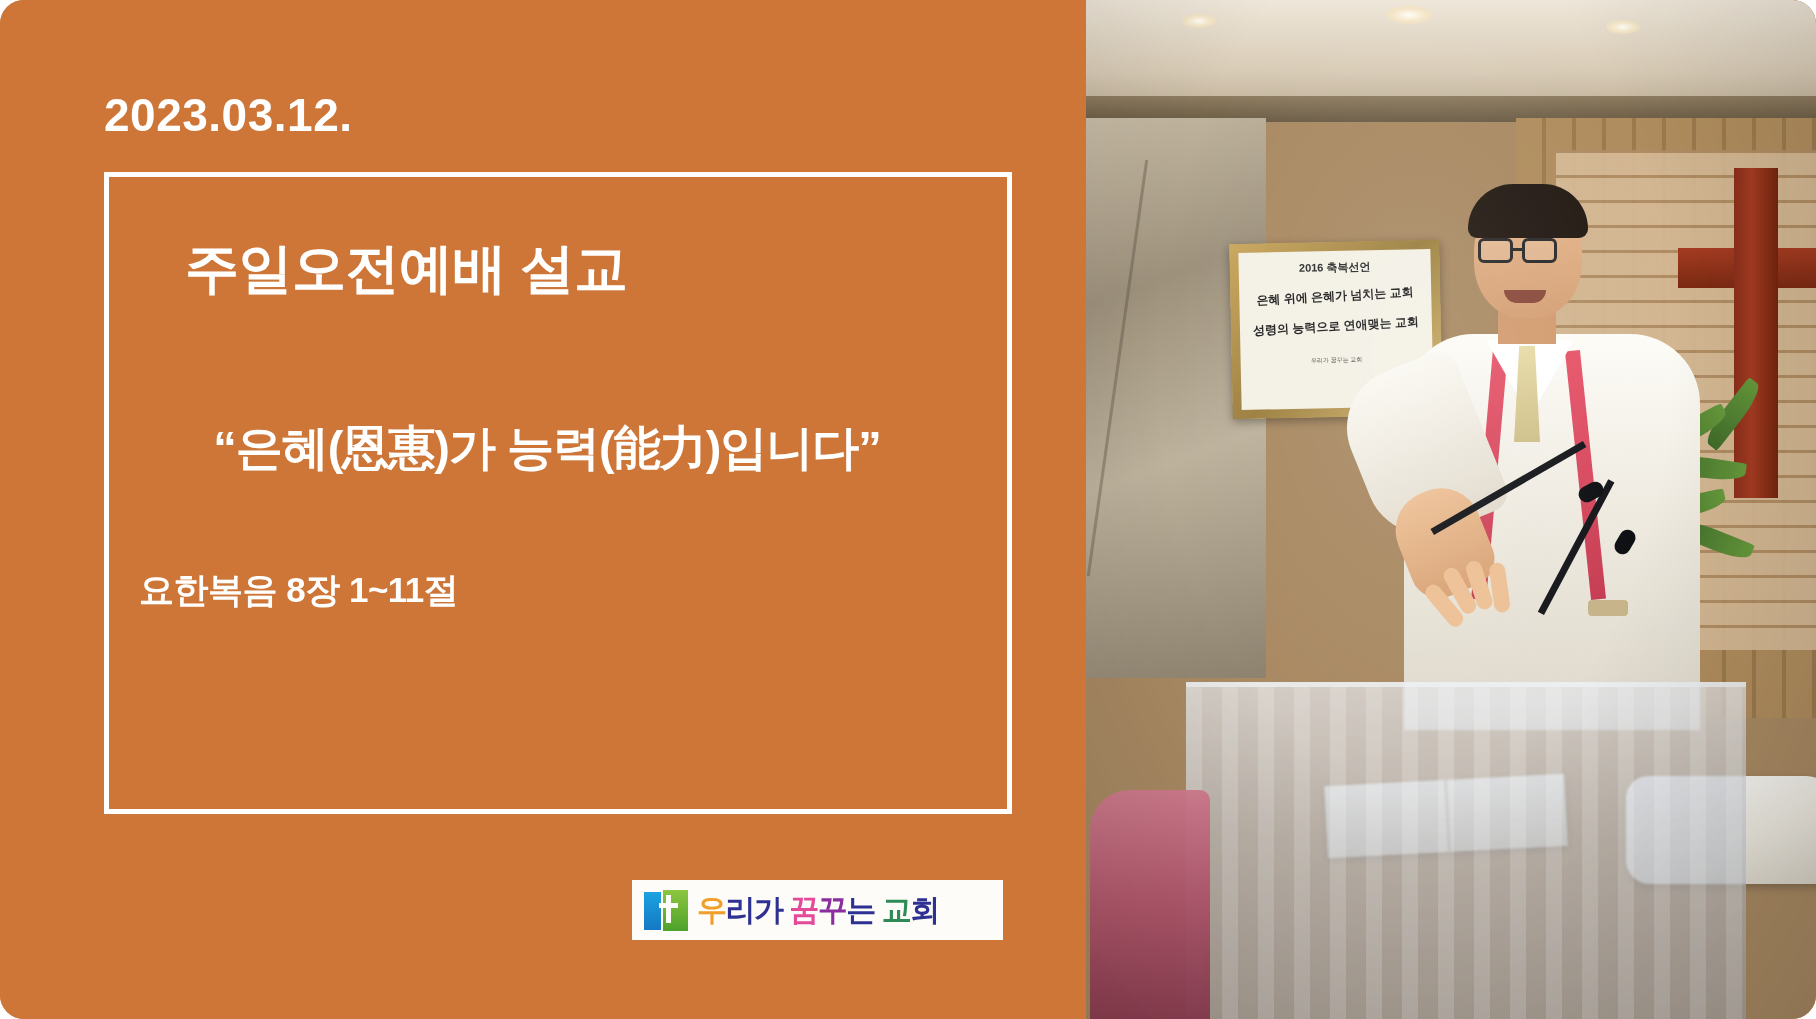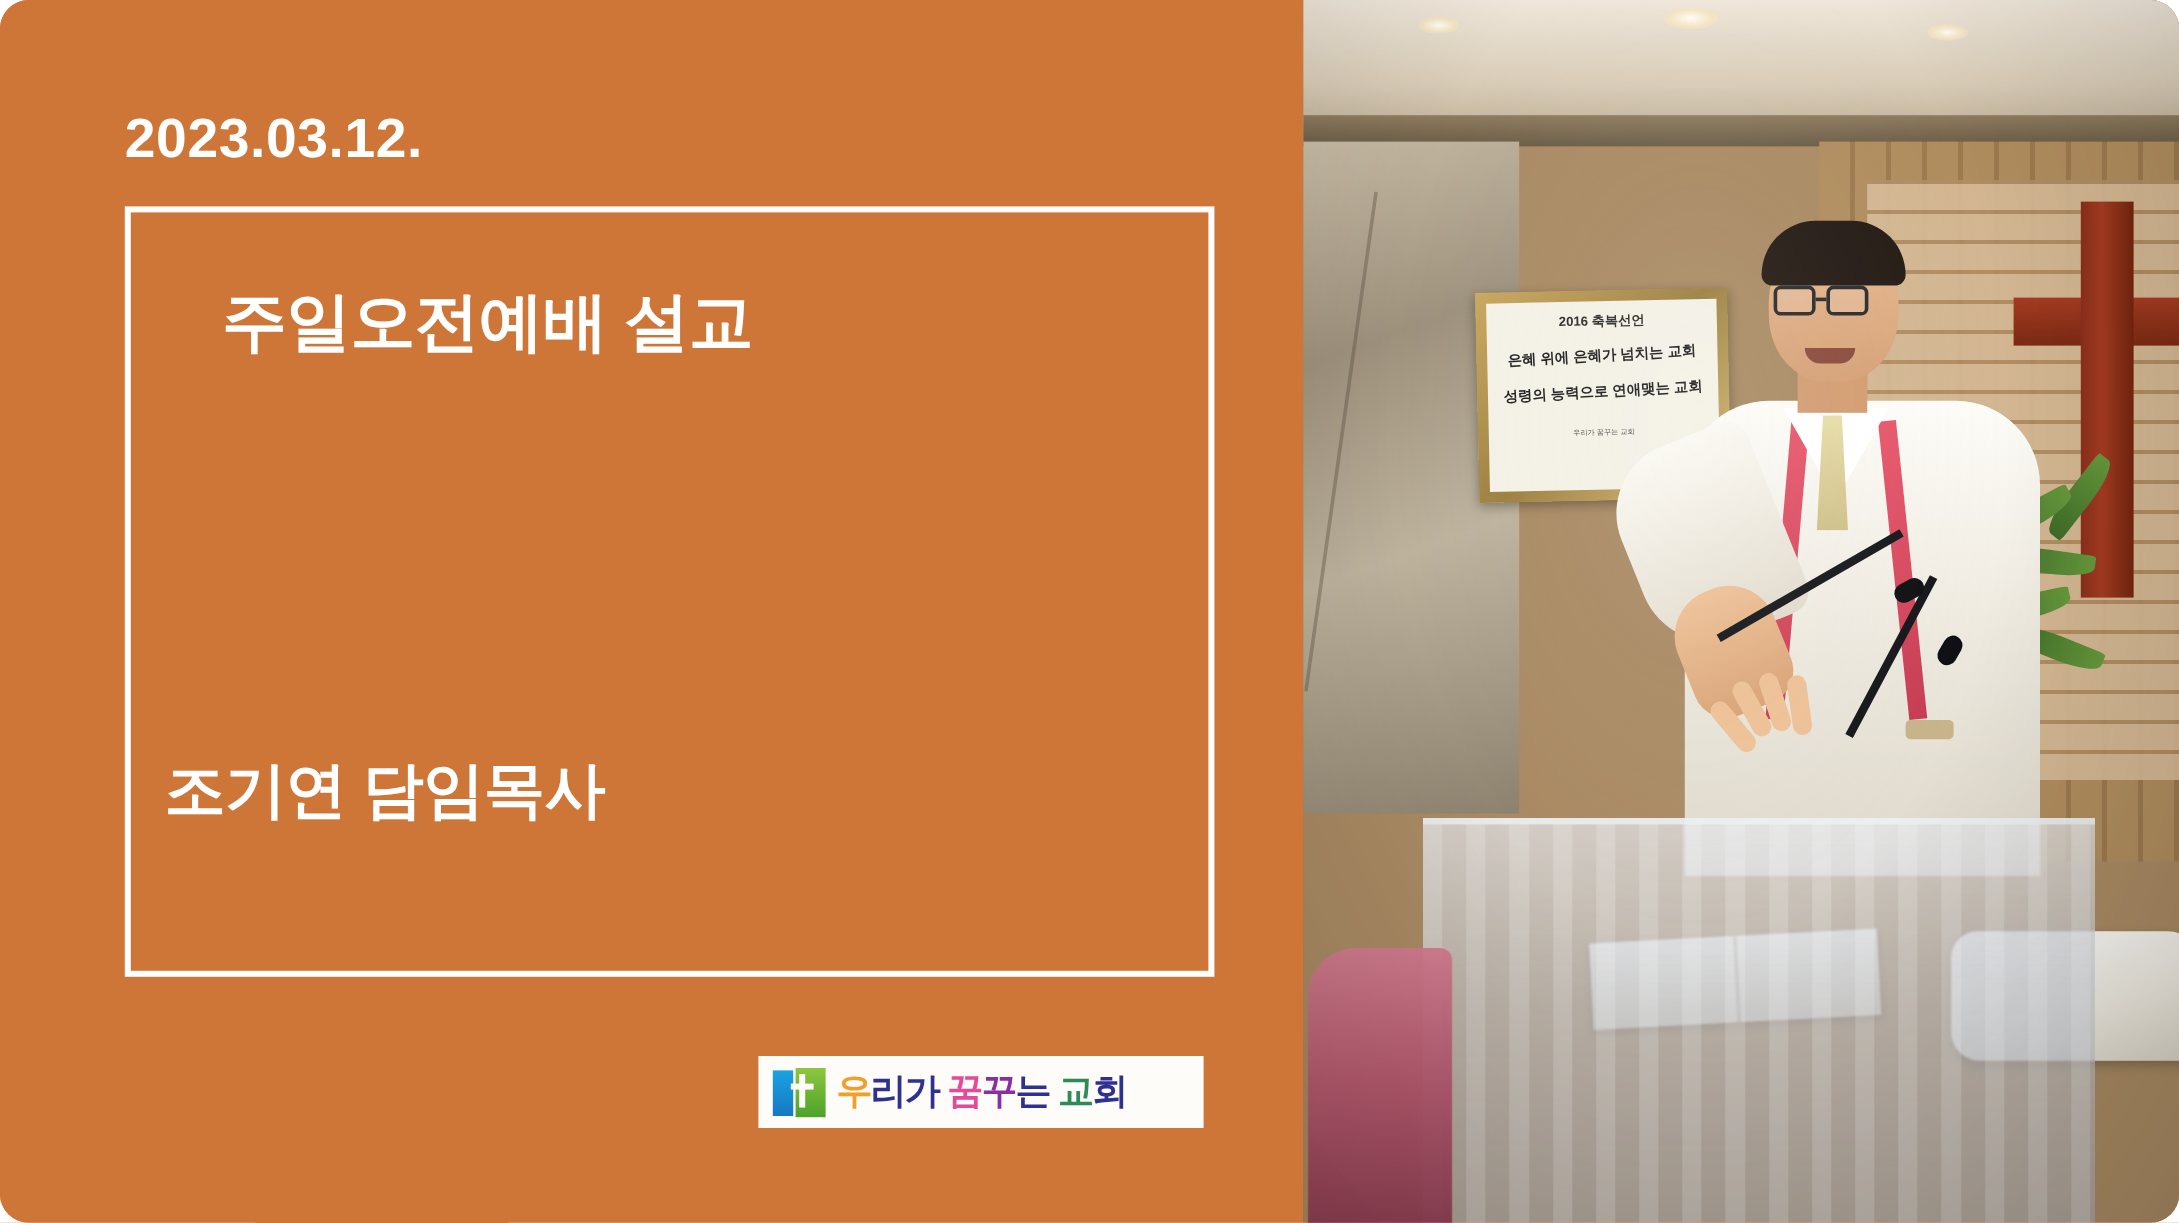--- a/index.html
+++ b/index.html
@@ -469,23 +469,24 @@
 <div class="slide">
 
   <div class="left-panel">
 
     <div class="date-label">2023.03.12.</div>
 
     <div class="frame-box">
 
       <div class="service-title">주일오전예배 설교</div>
 
-
-
-      <div class="preacher">조기연 담임목사</div>
+      <div class="sermon-title">“은혜(恩惠)가 능력(能力)입니다”</div>
+
+      <div class="scripture">요한복음 8장 1~11절</div>
+
     </div>
 
     <div class="logo-bar">
       <div class="logo-mark">
         <div class="door-left"></div>
         <div class="door-right"></div>
         <div class="cross-v"></div>
         <div class="cross-h"></div>
       </div>
       <div class="logo-text">

